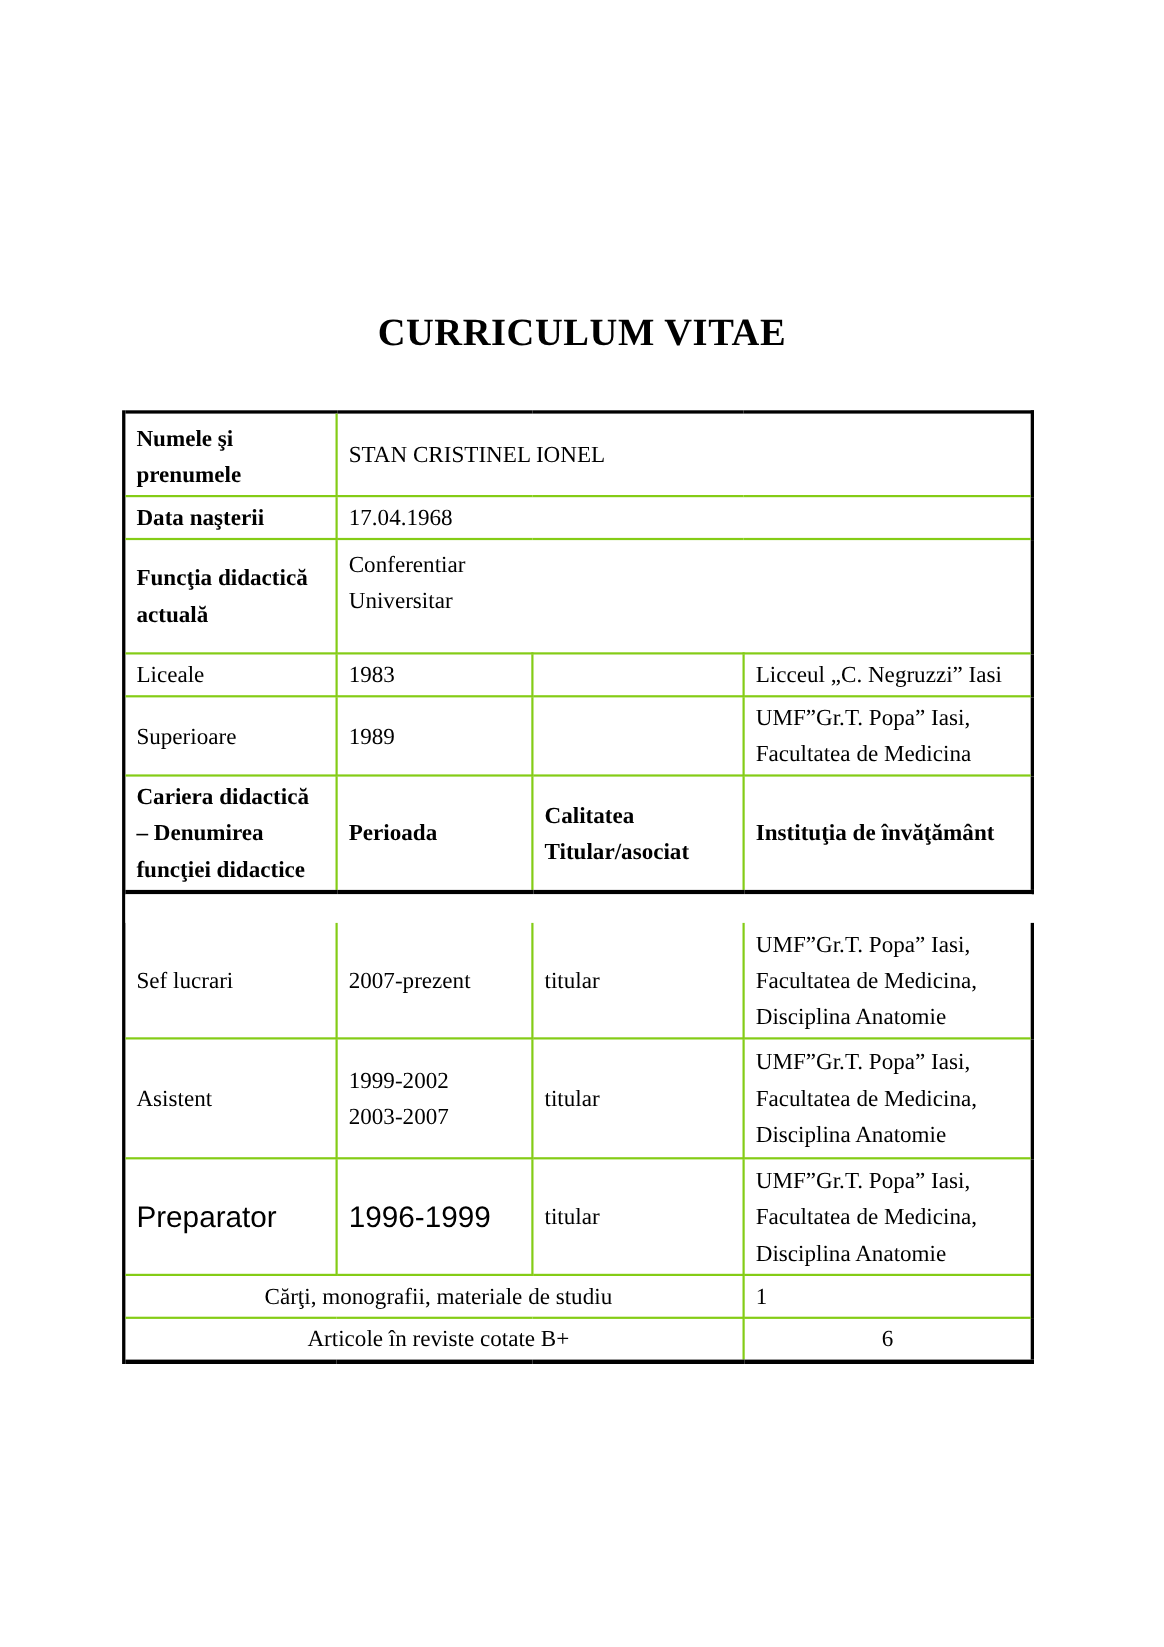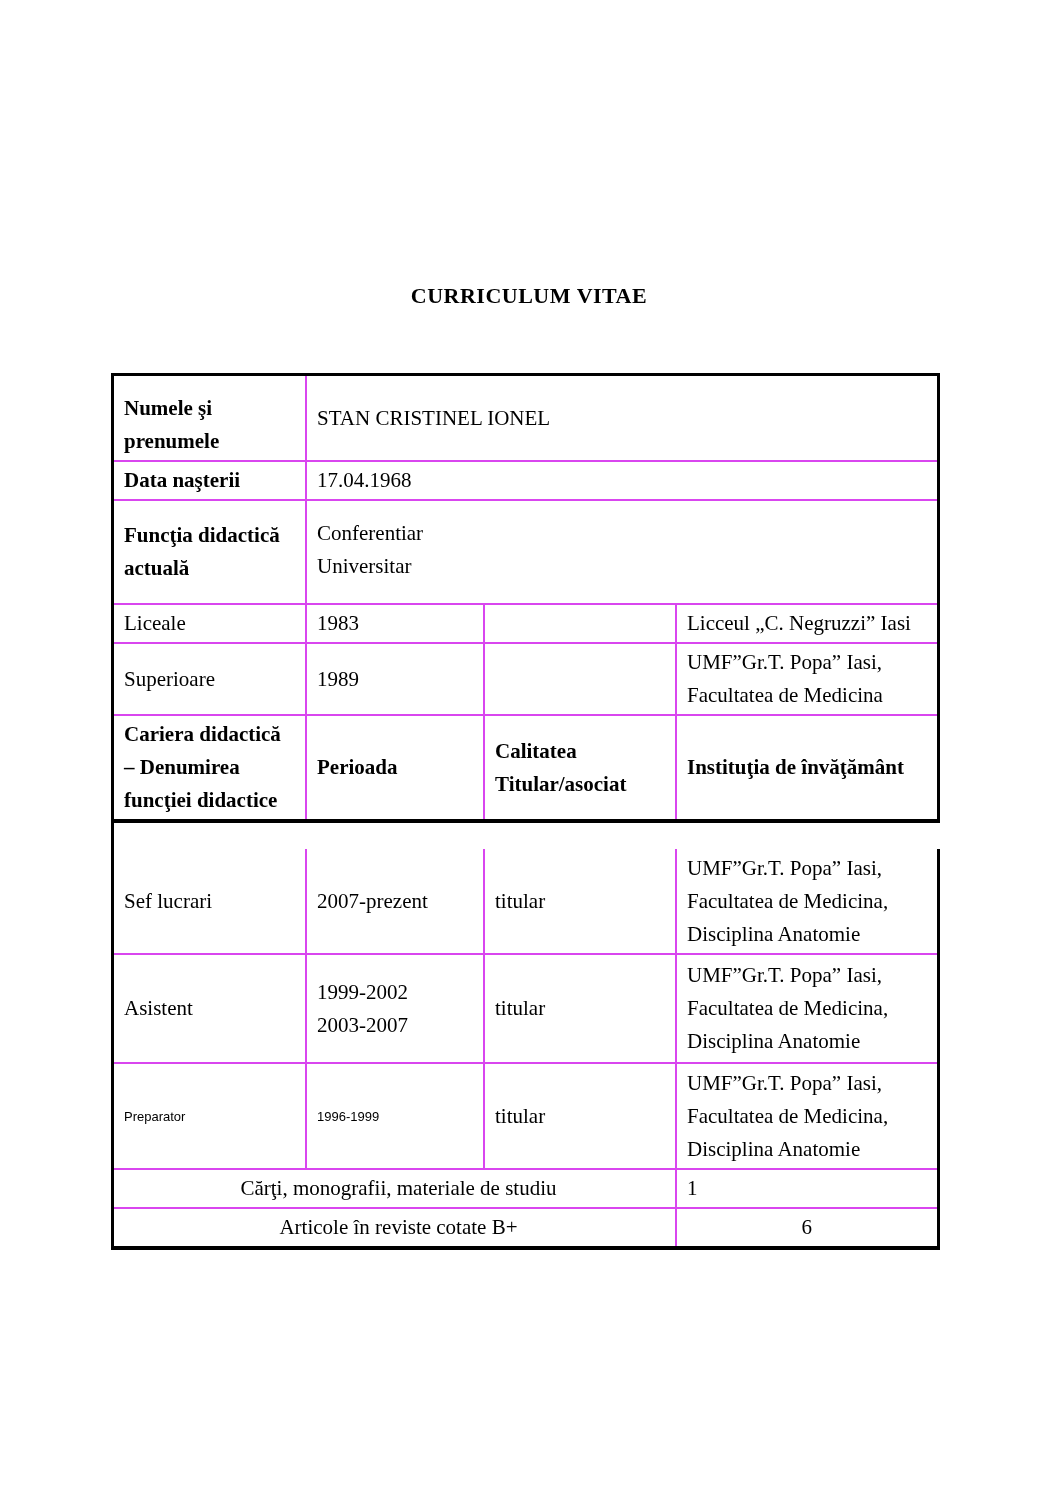--- a/index.html
+++ b/index.html
@@ -14,62 +14,62 @@
     font-family: "Liberation Serif", "DejaVu Serif", serif;
     color: #000000;
     overflow: hidden;
   }
   .doc-title {
     position: absolute;
     top: 283px;
     left: 0;
     width: 1058px;
     text-align: center;
-    font-size: 22px;
+    font-size: 35px;
     font-weight: 700;
     letter-spacing: 0.5px;
   }
   .table-wrap {
     position: absolute;
     left: 111px;
     top: 373px;
     width: 827px;
     border-left: 3px solid #000;
     box-sizing: border-box;
   }
   table {
     width: 100%;
     table-layout: fixed;
     border-collapse: collapse;
   }
   td {
-    border: 2px solid #d946ef;
+    border: 2px solid #84cc16;
     padding: 2px 10px;
     font-size: 21px;
     line-height: 33px;
     vertical-align: middle;
     overflow: hidden;
   }
   td:first-child { border-left: none; }
   td.last { border-right: 3px solid #000; }
   table.t1 tr:first-child td { border-top: 3px solid #000; }
   table.t1 tr.endrow td { border-bottom: 4px solid #000; }
   table.t2 tr:first-child td { border-top: none; }
   table.t2 tr.endrow td { border-bottom: 4px solid #000; text-align: center; }
   .spacer {
     height: 26px;
     background: #ffffff;
   }
   .b   { font-weight: 700; }
   .pre { white-space: pre-line; }
-  .top { vertical-align: top; padding-top: 16px; }
+  .top { vertical-align: top; padding-top: 6px; }
   .ctr { text-align: center; padding-left: 18px; }
   .sans {
     font-family: "Liberation Sans", "DejaVu Sans", sans-serif;
-    font-size: 13px;
+    font-size: 27px;
   }
 </style>
 </head>
 <body>
 
 <div class="doc-title">CURRICULUM VITAE</div>
 
 <div class="table-wrap">
 
   <table class="t1">

